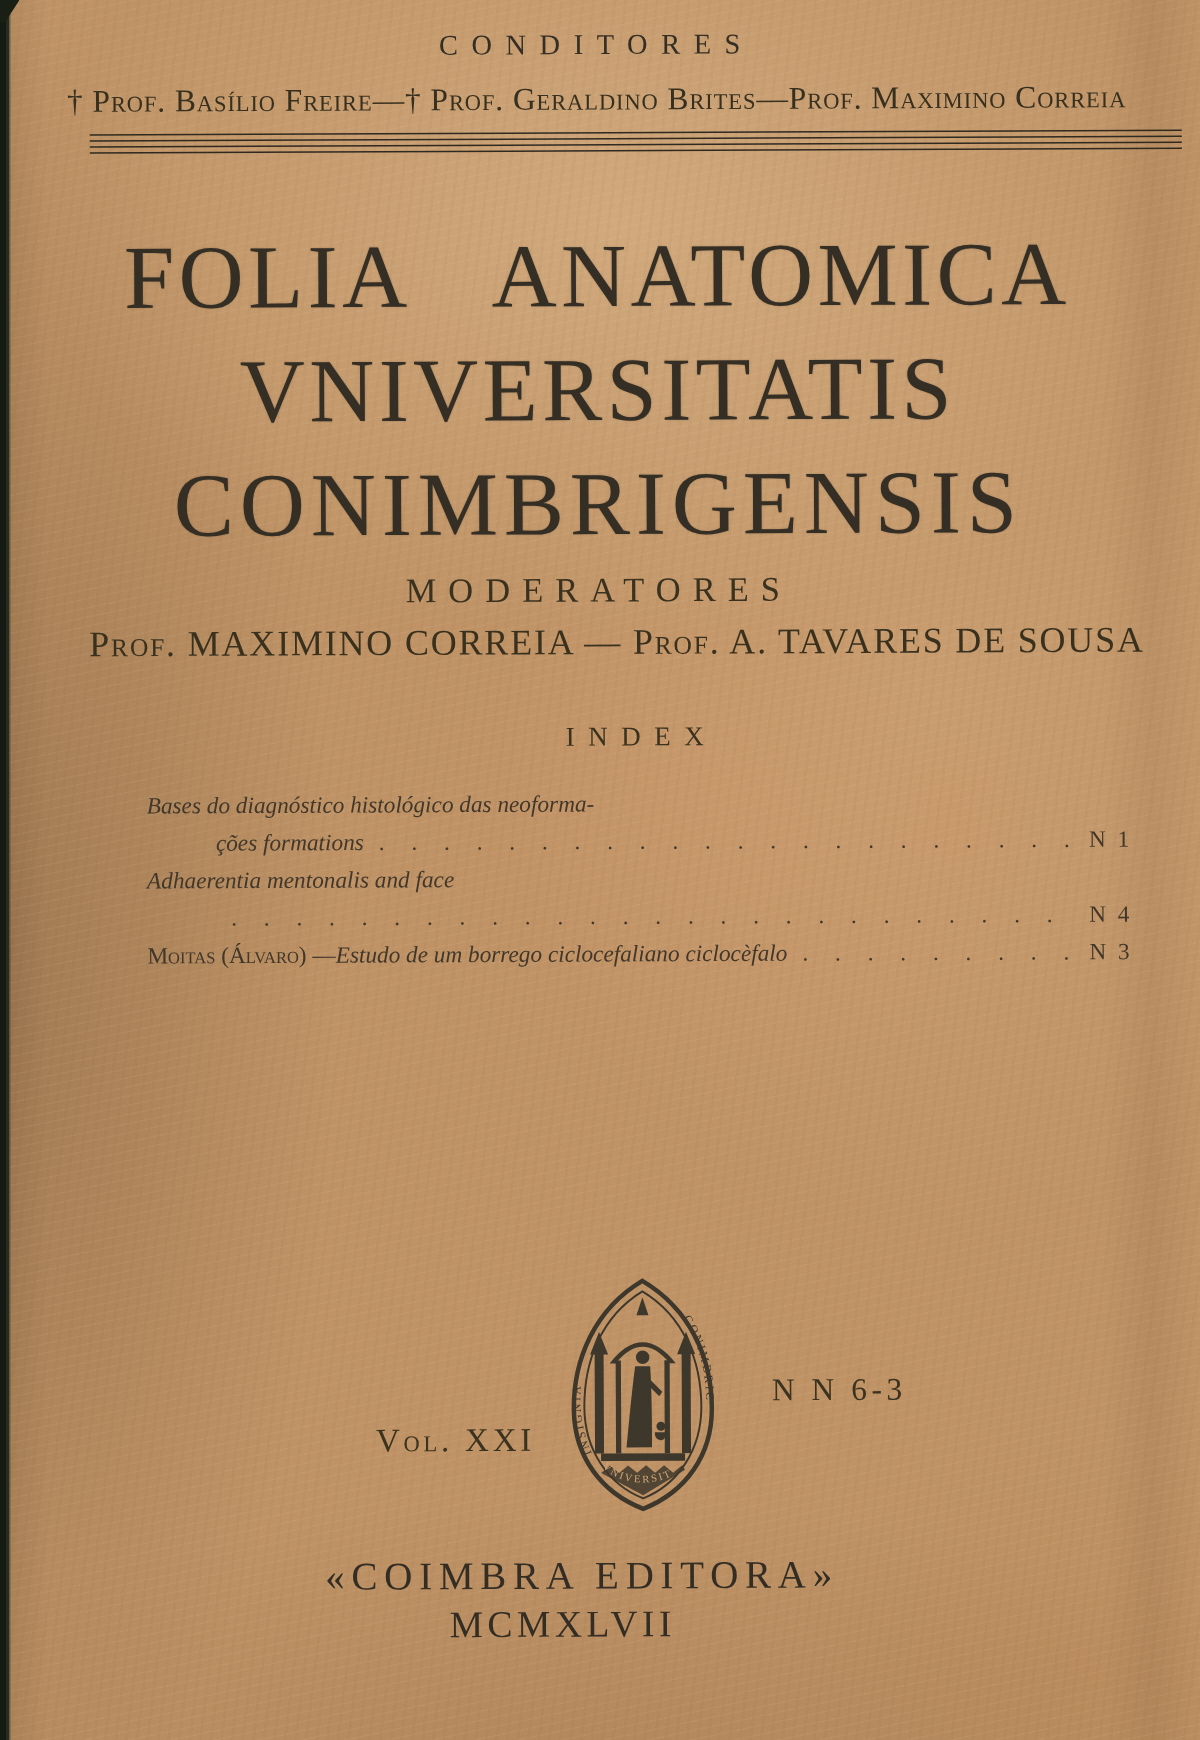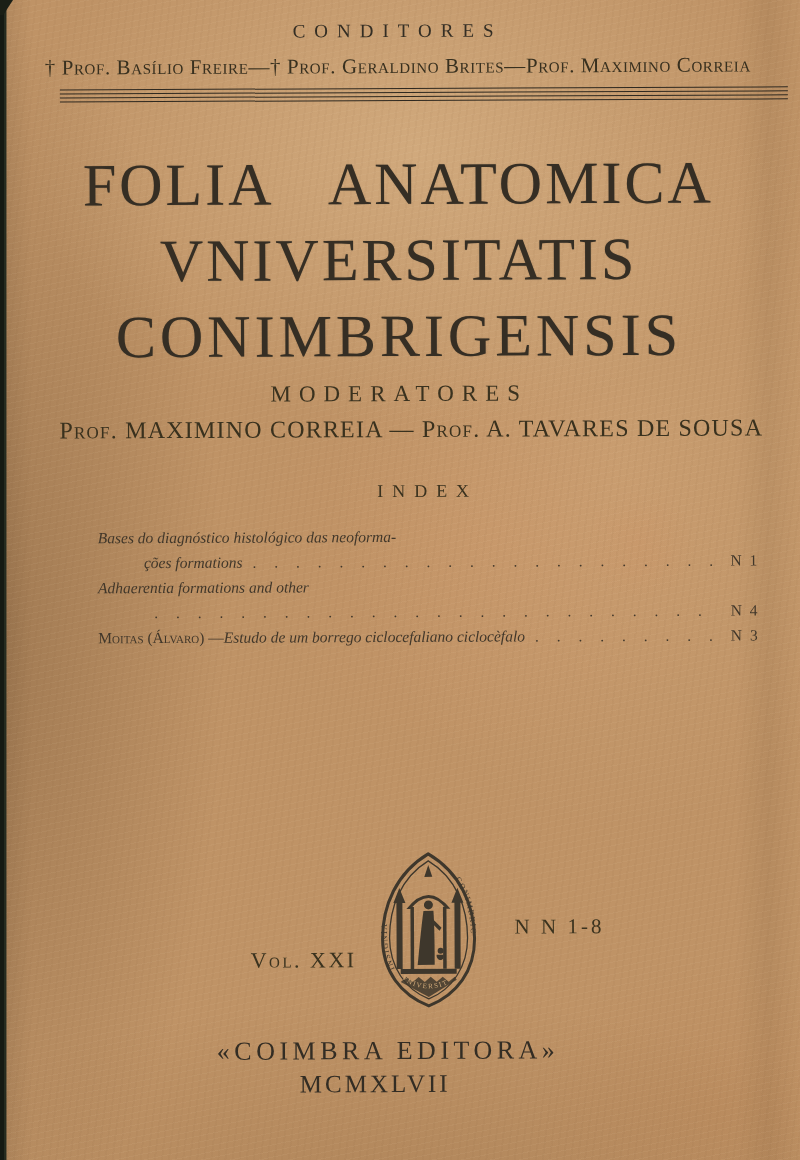--- a/index.html
+++ b/index.html
@@ -45,21 +45,21 @@
     transform:translateX(12px);color:#39311e;}
 
   .index-heading{top:481px;font-size:18px;letter-spacing:9px;transform:translateX(28px);color:#3a321f;}
 
   .index{position:absolute;left:98px;top:524px;width:666px;font-size:15.5px;line-height:25px;color:#41372a;}
   .idx-row{display:flex;align-items:baseline;white-space:nowrap;}
   .idx-wrap{padding-left:46px;}
   .sc{font-variant:small-caps;}
   .it{font-style:italic;}
   .leader{flex:1 1 auto;overflow:hidden;white-space:nowrap;letter-spacing:7px;margin:0 8px 0 10px;color:#41372a;}
-  .ref{flex:0 0 38px;text-align:center;font-variant:small-caps;letter-spacing:2px;}
+  .ref{flex:0 0 38px;text-align:left;font-variant:small-caps;letter-spacing:2px;}
 
   .vol-label{position:absolute;left:237px;top:915px;width:130px;text-align:center;
     font-size:22px;font-variant:small-caps;letter-spacing:2.5px;white-space:nowrap;color:#3b331f;margin-top:32px;}
   .issue-label{position:absolute;left:493px;top:915px;width:130px;text-align:center;
     font-size:21px;letter-spacing:3px;white-space:nowrap;color:#3b331f;}
   .seal-box{position:absolute;left:366px;top:851px;width:122px;height:160px;}
 
   .publisher{top:1036px;font-size:26px;letter-spacing:4.5px;transform:translateX(-14px);color:#332d24;}
   .year{top:1070px;font-size:25px;letter-spacing:3px;transform:translateX(-27px);color:#332d24;}
 </style>
@@ -93,37 +93,37 @@
     <div class="idx-row">
       <span class="it">Bases do diagnóstico histológico das neoforma-</span>
     </div>
     <div class="idx-row idx-wrap">
       <span class="it">ções formations</span>
       <span class="leader">. . . . . . . . . . . . . . . . . . . . . . . . . . . . . . . . . . . .</span>
       <span class="ref">N 1</span>
     </div>
 
     <div class="idx-row">
-      <span class="it">Adhaerentia formations and other</span>
+      <span class="it">Adhaerentia mentonalis and face</span>
     </div>
     <div class="idx-row idx-wrap">
       <span class="leader">. . . . . . . . . . . . . . . . . . . . . . . . . . . . . . . . . . . .</span>
       <span class="ref">N 4</span>
     </div>
 
     <div class="idx-row">
       <span class="sc">Moitas (Álvaro) — </span>
       <span class="it">Estudo de um borrego ciclocefaliano ciclocèfalo</span>
       <span class="leader">. . . . . . . . . . . . . . . . . . . . . . . . . . . . . . . . . . . .</span>
       <span class="ref">N 3</span>
     </div>
   </div>
 
   <div class="vol-label">Vol. XXI</div>
-  <div class="issue-label">N N 1-8</div>
+  <div class="issue-label">N N 6-3</div>
 
   <div class="seal-box">
     <svg viewBox="0 0 122 160" width="122" height="160">
       <defs>
         <path id="sealLeftArc" d="M27,118 C15,92 17,56 34,30"></path>
         <path id="sealRightArc" d="M88,28 C105,55 108,92 96,118"></path>
         <path id="sealBottomArc" d="M34,127 C46,141 76,141 88,127"></path>
       </defs>
       <g fill="none" stroke="#3e372c">
         <path d="M61,3 C93,22 107,55 107,88 C107,120 89,144 61,155 C33,144 15,120 15,88 C15,55 29,22 61,3 Z" stroke-width="3"></path>

